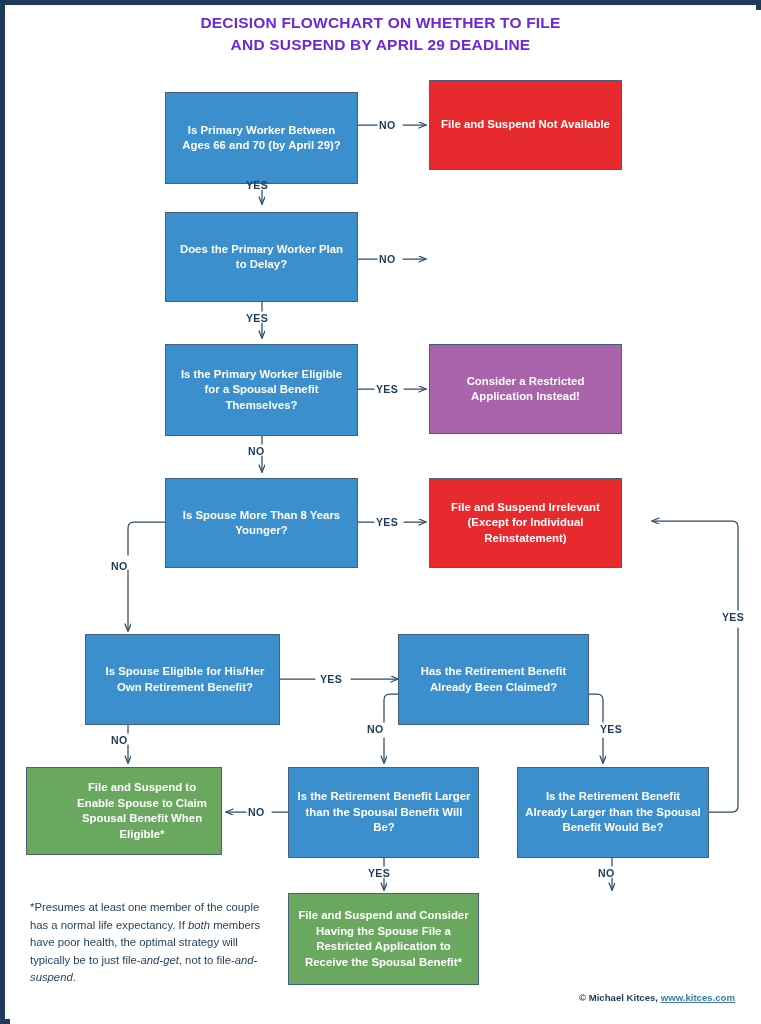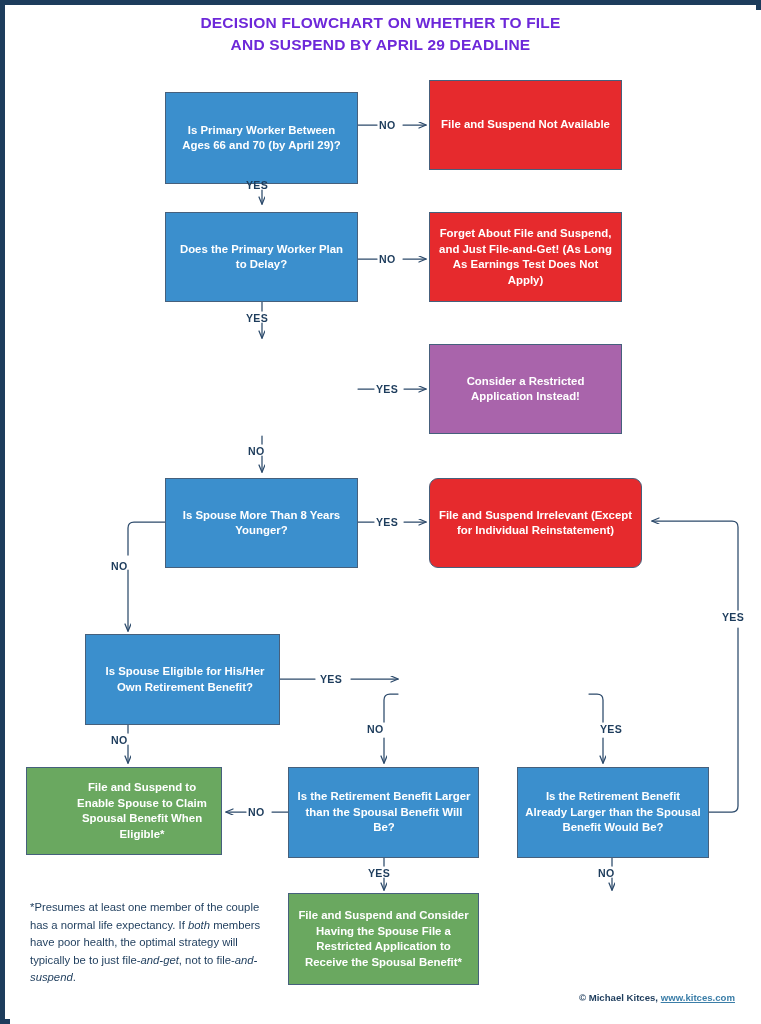--- a/index.html
+++ b/index.html
@@ -149,35 +149,36 @@
       <path d="M738,610 L738,527 Q738,521 732,521 L652,521" marker-end="url(#ah)"></path>
     </g>
   </svg>
 
   <div class="node n-blue" style="left:165px; top:80px; width:193px; height:92px;margin-top:12px;">Is Primary Worker Between Ages 66 and 70 (by April 29)?</div>
   <div class="node n-red" style="left:429px; top:80px; width:193px; height:90px;">File and Suspend Not Available</div>
   <div class="elabel" style="left:379px; top:119px;">NO</div>
   <div class="elabel" style="left:246px; top:179px;">YES</div>
 
   <div class="node n-blue" style="left:165px; top:212px; width:193px; height:90px;">Does the Primary Worker Plan to Delay?</div>
-  <div class="node n-red" style="left:429px; top:212px; width:193px; height:90px;">Forget About File and Suspend, and Just File-and-Get! (As Long As Earnings Test Does Not Apply)</div>
   <div class="elabel" style="left:379px; top:253px;">NO</div>
   <div class="elabel" style="left:246px; top:312px;">YES</div>
 
+  <div class="node n-blue" style="left:165px; top:344px; width:193px; height:92px;">Is the Primary Worker Eligible for a Spousal Benefit Themselves?</div>
   <div class="node n-purple" style="left:429px; top:344px; width:193px; height:90px;">Consider a Restricted Application Instead!</div>
   <div class="elabel" style="left:376px; top:383px;">YES</div>
   <div class="elabel" style="left:248px; top:445px;">NO</div>
 
   <div class="node n-blue" style="left:165px; top:478px; width:193px; height:90px;">Is Spouse More Than 8 Years Younger?</div>
-  <div class="node n-red" style="left:429px; top:478px; width:213px; height:90px;border-radius:9px;">File and Suspend Irrelevant (Except for Individual Reinstatement)</div>
+  <div class="node n-red" style="left:429px; top:478px; width:193px; height:90px;">File and Suspend Irrelevant (Except for Individual Reinstatement)</div>
   <div class="elabel" style="left:376px; top:516px;">YES</div>
   <div class="elabel" style="left:111px; top:560px;">NO</div>
   <div class="elabel" style="left:722px; top:611px;">YES</div>
 
   <div class="node n-blue" style="left:85px; top:634px; width:195px; height:91px;padding-left:12px;">Is Spouse Eligible for His/Her Own Retirement Benefit?</div>
+  <div class="node n-blue" style="left:398px; top:634px; width:191px; height:91px;">Has the Retirement Benefit Already Been Claimed?</div>
   <div class="elabel" style="left:320px; top:673px;">YES</div>
   <div class="elabel" style="left:111px; top:734px;">NO</div>
   <div class="elabel" style="left:367px; top:723px;">NO</div>
   <div class="elabel" style="left:600px; top:723px;">YES</div>
 
   <div class="node n-green" style="left:26px; top:767px; width:196px; height:88px;padding-left:43px;">File and Suspend to Enable Spouse to Claim Spousal Benefit When Eligible*</div>
   <div class="node n-blue" style="left:288px; top:767px; width:191px; height:91px;padding-left:8px;">Is the Retirement Benefit Larger than the Spousal Benefit Will Be?</div>
   <div class="node n-blue" style="left:517px; top:767px; width:192px; height:91px;">Is the Retirement Benefit Already Larger than the Spousal Benefit Would Be?</div>
   <div class="elabel" style="left:248px; top:806px;">NO</div>
   <div class="elabel" style="left:368px; top:867px;">YES</div>

